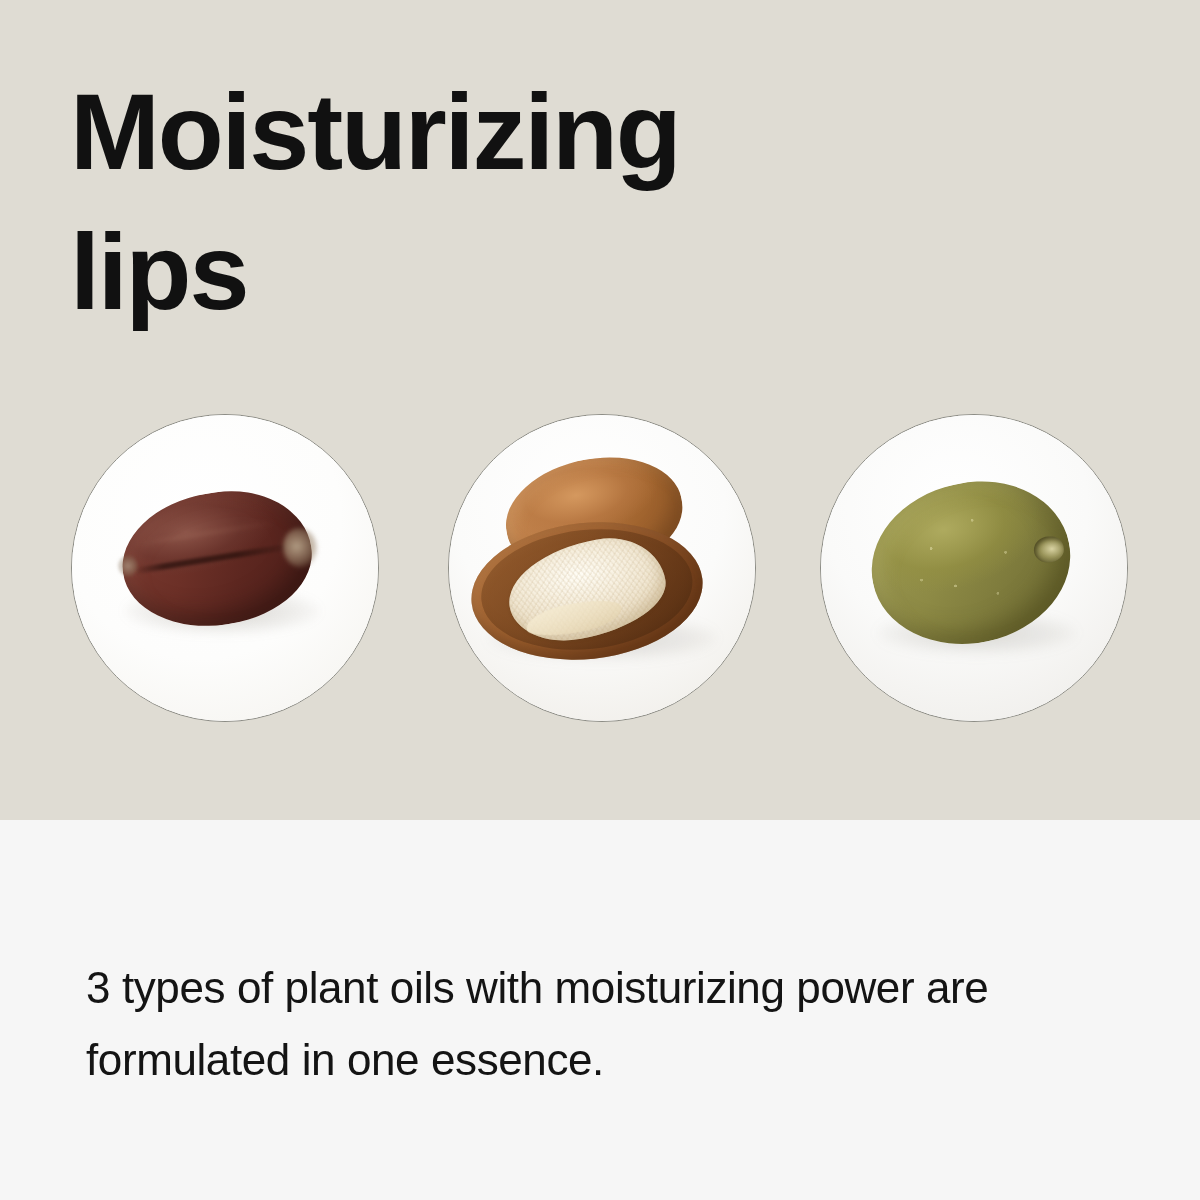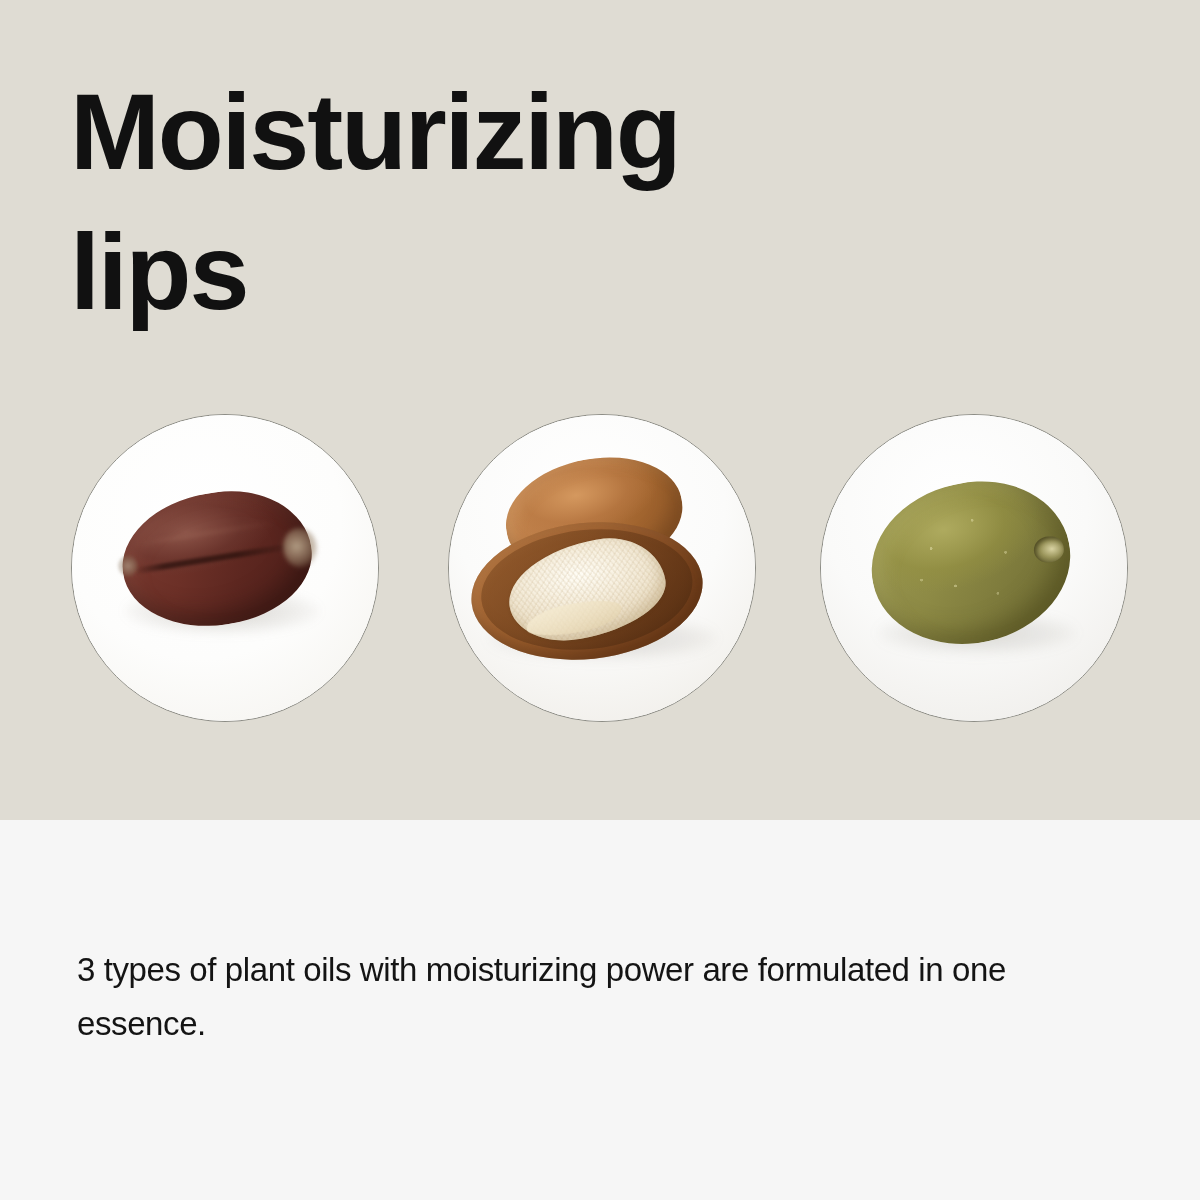--- a/index.html
+++ b/index.html
@@ -288,23 +288,23 @@
     width: 1200px;
     height: 380px;
     background: #f6f6f6;
   }
 
   .body-copy {
     position: absolute;
     left: 74px;
     top: 120px;
     width: 1030px;
-    margin: 3px;
+    margin: 12px;
     font-family: "Liberation Sans", sans-serif;
-    font-size: 33px;
+    font-size: 44px;
     font-weight: 400;
     line-height: 1.64;
     letter-spacing: -0.4px;
     color: #141414;
   }
 </style>
 </head>
 <body>
 
 <div class="page">

